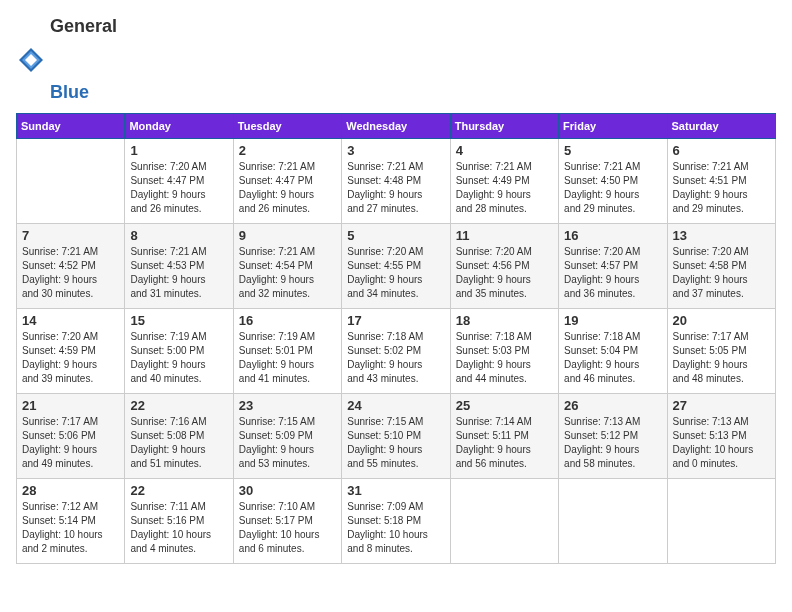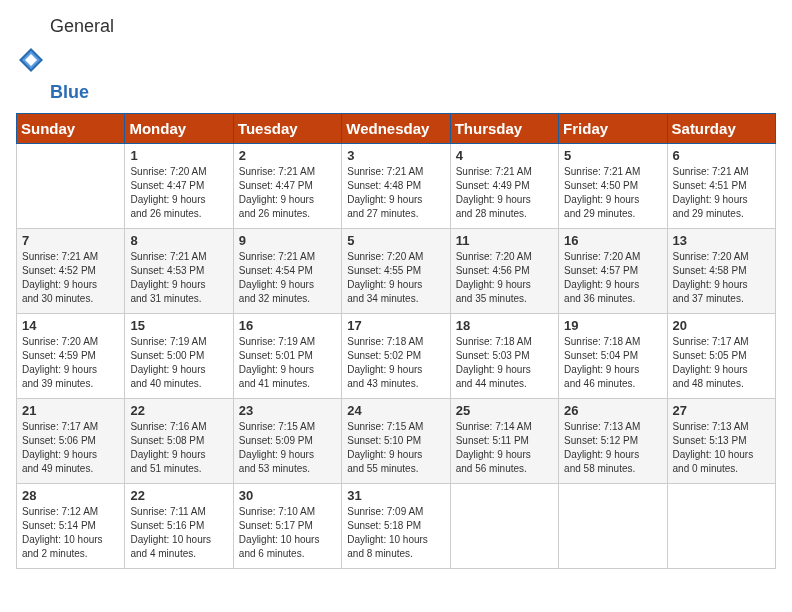--- a/index.html
+++ b/index.html
@@ -21,21 +21,21 @@
       align-items: center;
       gap: 4px;
     }
     .logo-text {
       display: flex;
       flex-direction: column;
       line-height: 1.2;
     }
     .logo-general {
       font-size: 18px;
-      font-weight: normal;
+      font-weight: bold;
       color: #333;
     }
     .logo-blue {
       font-size: 18px;
       font-weight: bold;
       color: #2a6db5;
       margin-top: 44px;
     }
     .logo-icon {
       width: 30px;
@@ -52,23 +52,23 @@
     .subtitle {
       font-size: 15px;
       color: #333;
     }
     .calendar {
       width: 100%;
       border-collapse: collapse;
       table-layout: fixed;
     }
     .calendar th {
-      background: #c2410c;
+      background: #6d28d9;
       color: white;
-      font-size: 15px;
+      font-size: 11px;
       font-weight: bold;
       padding: 6px 4px;
       text-align: left;
       border: 1px solid #1a5ca0;
     }
     .calendar td {
       vertical-align: top;
       padding: 4px 5px;
       font-size: 11px;
       color: #333;

